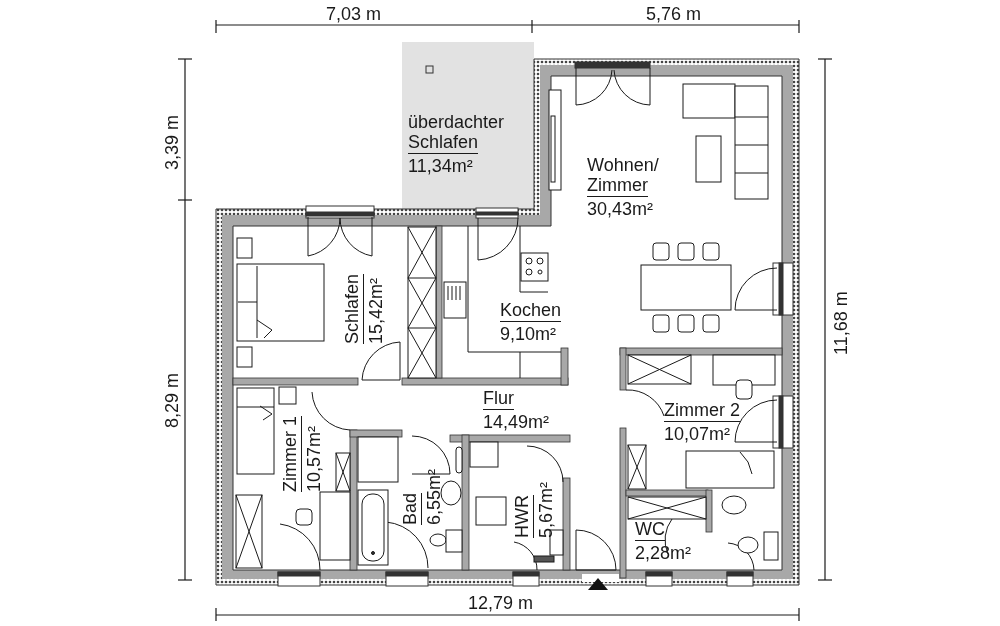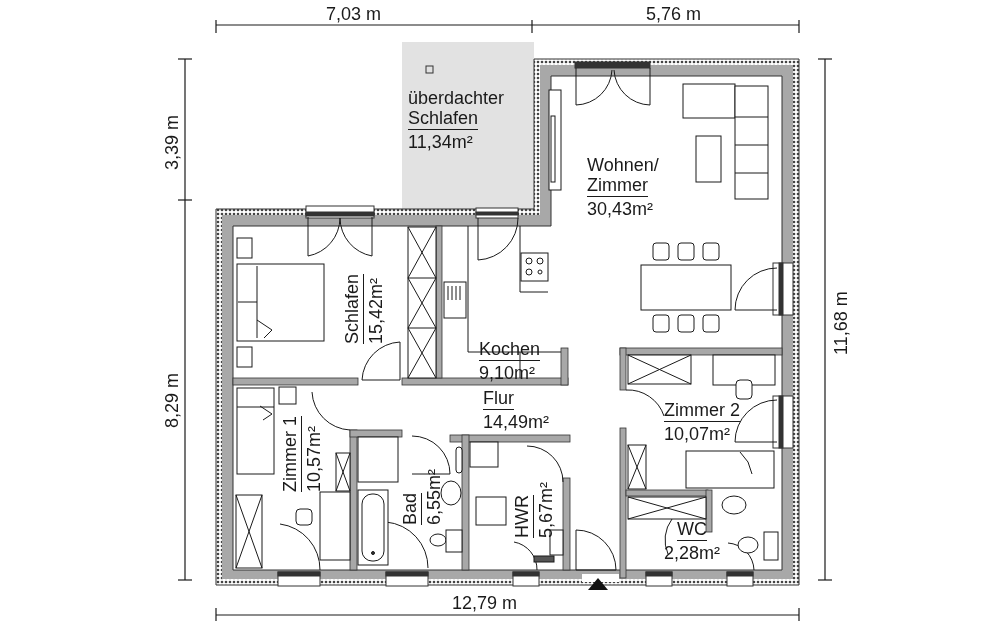--- a/index.html
+++ b/index.html
@@ -218,40 +218,40 @@
   </g>
 
   <polygon points="598,578 588,590 608,590" fill="#111"></polygon>
 </svg>
 
 <div class="dim" style="left:326px; top:4px;">7,03 m</div>
 <div class="dim" style="left:630px; top:4px;margin-left:16px;">5,76 m</div>
 <div class="dim rot" style="left:162px; top:170px;">3,39 m</div>
 <div class="dim rot" style="left:162px; top:428px;">8,29 m</div>
 <div class="dim rot" style="left:831px; top:355px;">11,68 m</div>
-<div class="dim" style="left:452px; top:593px;">12,79 m</div>
-
-<div class="lbl" style="left:408px; top:88px;">
+<div class="dim" style="left:468px; top:593px;">12,79 m</div>
+
+<div class="lbl" style="left:408px; top:112px;">
   <span style="display:block">überdachter</span>
   <span class="name">Schlafen</span>
   <span class="area">11,34m²</span>
 </div>
 
 <div class="lbl" style="left:587px; top:155px;">
   <span style="display:block">Wohnen/</span>
   <span class="name">Zimmer</span>
   <span class="area">30,43m²</span>
 </div>
 
 <div class="lbl rot" style="left:342px; top:344px;">
   <span class="name">Schlafen</span>
   <span class="area">15,42m²</span>
 </div>
 
-<div class="lbl" style="left:479px; top:300px;margin-top:39px;">
+<div class="lbl" style="left:500px; top:300px;">
   <span class="name">Kochen</span>
   <span class="area">9,10m²</span>
 </div>
 
 <div class="lbl" style="left:483px; top:388px;">
   <span class="name">Flur</span>
   <span class="area">14,49m²</span>
 </div>
 
 <div class="lbl rot" style="left:280px; top:492px;">
@@ -267,16 +267,16 @@
 <div class="lbl rot" style="left:512px; top:538px;">
   <span class="name">HWR</span>
   <span class="area">5,67m²</span>
 </div>
 
 <div class="lbl" style="left:664px; top:400px;">
   <span class="name">Zimmer 2</span>
   <span class="area">10,07m²</span>
 </div>
 
-<div class="lbl" style="left:664px; top:519px;text-align:center;">
+<div class="lbl" style="left:635px; top:519px;">
   <span class="name">WC</span>
   <span class="area">2,28m²</span>
 </div>
 
 </body></html>

